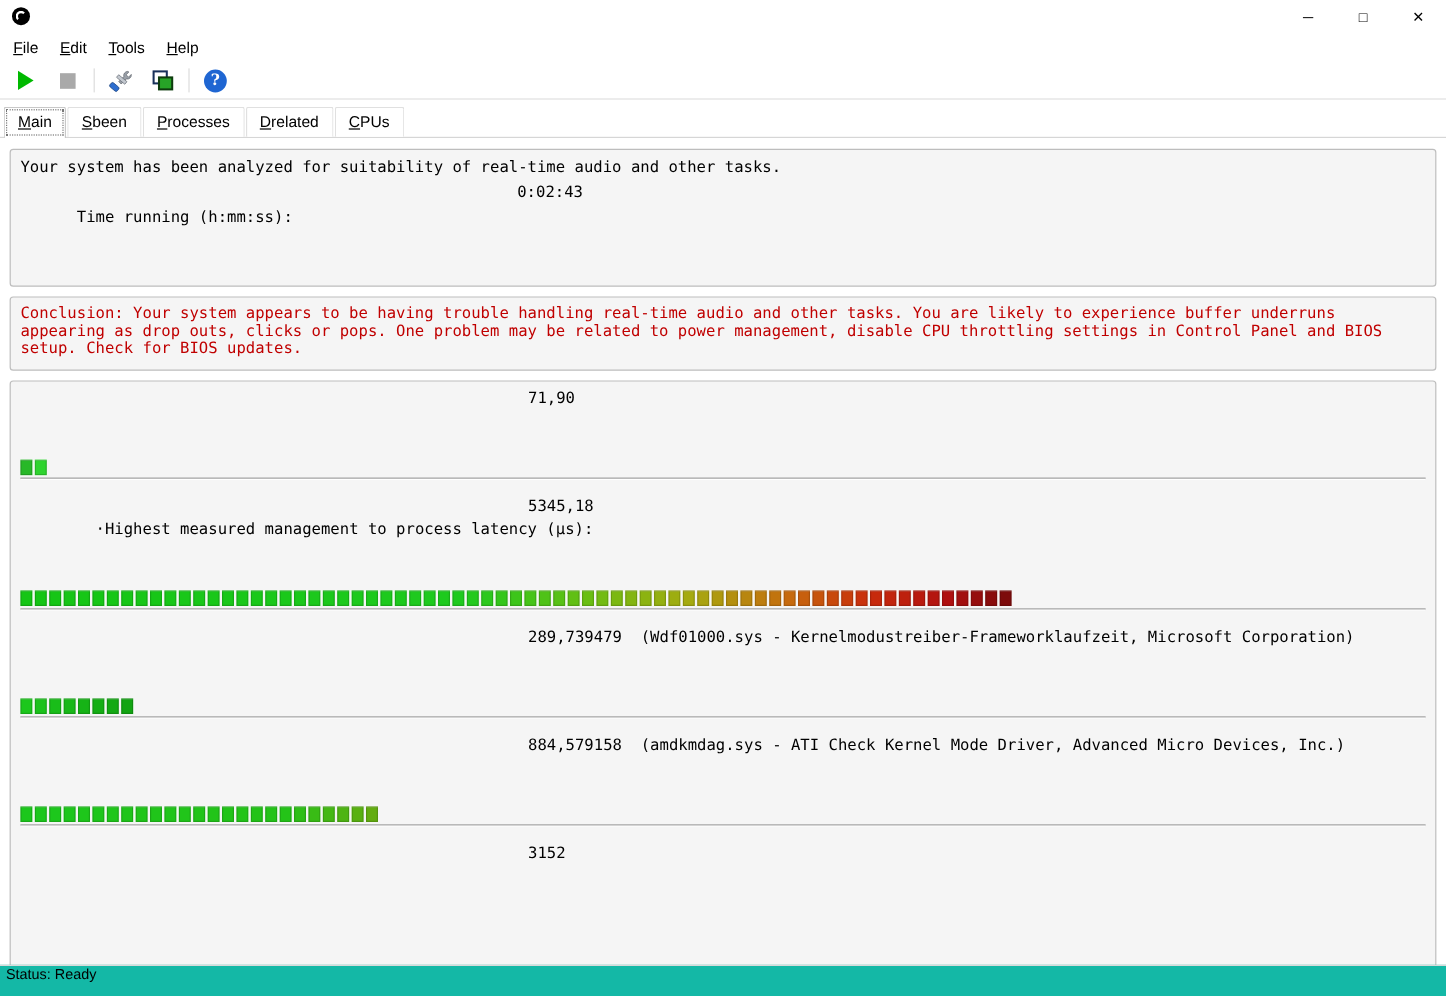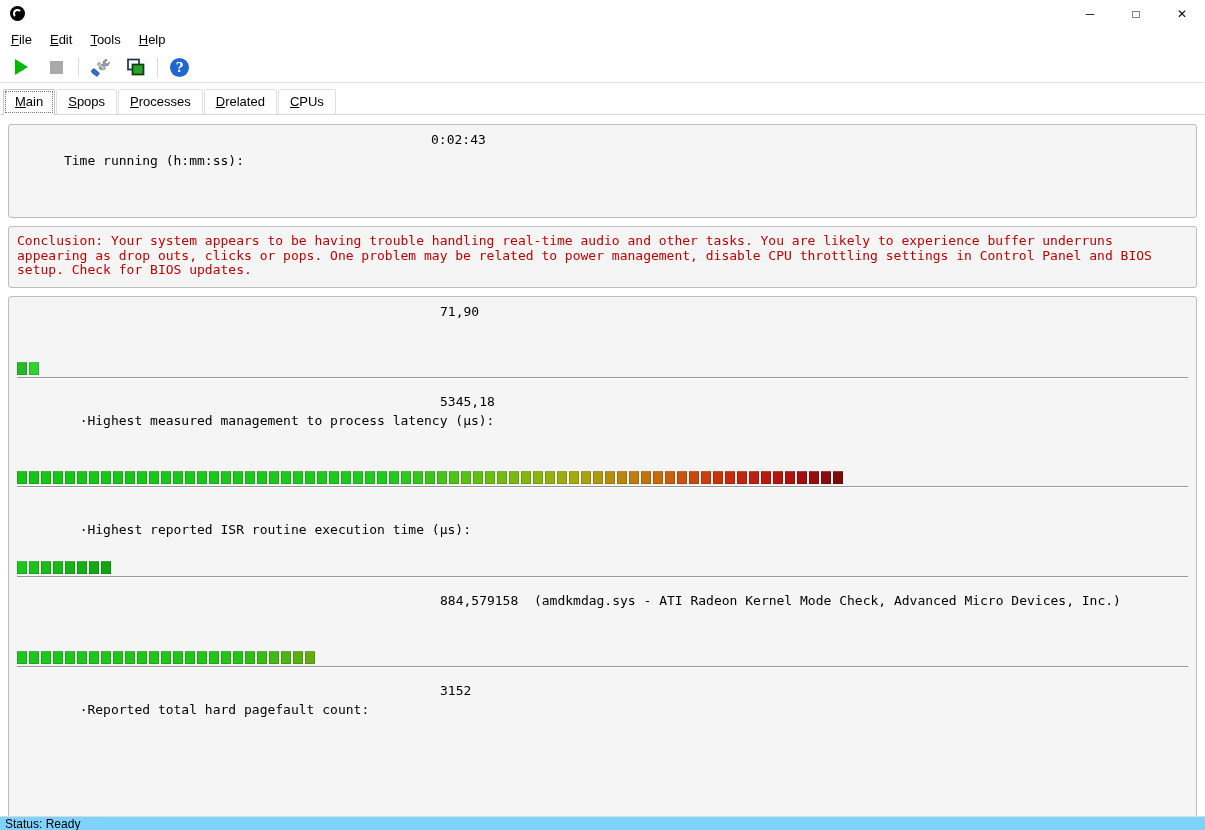--- a/index.html
+++ b/index.html
@@ -50,22 +50,22 @@
 
   .metrics-panel { height: 542px; padding-top: 5px; }
   .metric { margin-bottom: 9px; }
   .metric-line { position: relative; line-height: 19px; white-space: pre; }
   .bar { position: relative; height: 21px; margin-top: 3px; }
   .blocks { display: flex; gap: 2px; height: 13px; }
   .block { flex: 0 0 10px; width: 10px; height: 13px; box-shadow: inset 0 0 0 1px rgba(0,0,0,0.15), inset 0 1px 0 rgba(255,255,255,0.25); }
   .groove { position: absolute; left: 0; right: 0; top: 15px; height: 2px; border-top: 1px solid #999; border-bottom: 1px solid #fff; background: #e3e3e3; }
 
   
-  .statusbar { position: absolute; left: 0; right: 0; bottom: 0; height: 14px; border-top: 1px solid #d9d9d9;
-    background: #7dd3fc; display: flex; align-items: flex-start; padding-left: 5px; font-size: 12px; }
+  .statusbar { position: absolute; left: 0; right: 0; bottom: 0; height: 26px; border-top: 1px solid #d9d9d9;
+    background: #14b8a6; display: flex; align-items: flex-start; padding-left: 5px; font-size: 12px; }
 </style>
 </head>
 <body>
 
 <div class="titlebar">
   <div class="app-icon"></div>
   <div class="win-controls">
     <div class="win-btn">─</div>
     <div class="win-btn">□</div>
     <div class="win-btn">✕</div>
@@ -101,29 +101,30 @@
     </svg>
   </div>
   <div class="sep"></div>
   <div class="tool-btn">
     <div class="help-circle">?</div>
   </div>
 </div>
 
 <div class="tabbar">
   <div class="tab active"><span class="accel">M</span><span>ain</span></div>
-  <div class="tab"><span class="accel">S</span><span>pops</span></div>
+  <div class="tab"><span class="accel">S</span><span>been</span></div>
   <div class="tab"><span class="accel">P</span><span>rocesses</span></div>
   <div class="tab"><span class="accel">D</span><span>related</span></div>
   <div class="tab"><span class="accel">C</span><span>PUs</span></div>
 </div>
 
 <div class="content">
 
   <div class="panel">
+    <div class="line">Your system has been analyzed for suitability of real-time audio and other tasks.</div>
     <div class="line">
       <span>Time running (h:mm:ss):</span>
       <span class="value time-value">0:02:43</span>
     </div>
   </div>
 
   <div class="panel conclusion">
     <div style="color: rgb(192, 0, 0);">Conclusion: Your system appears to be having trouble handling real-time audio and other tasks. You are likely to experience buffer underruns appearing as drop outs, clicks or pops. One problem may be related to power management, disable CPU throttling settings in Control Panel and BIOS setup. Check for BIOS updates.</div>
   </div>
 
@@ -218,40 +219,40 @@
             <span class="block" style="background: rgb(150, 13, 13);"></span>
             <span class="block" style="background: rgb(137, 12, 12);"></span>
             <span class="block" style="background: rgb(125, 11, 11);"></span>
           </div>
         <div class="groove"></div>
       </div>
     </div>
 
     <div class="metric">
       <div class="metric-line">
-        <span>·Highest reported ISR routine execution time (µs):</span>
+        <span class="value">289,739479  (Wdf01000.sys - Kernelmodustreiber-Frameworklaufzeit, Microsoft Corporation)</span>
       </div>
       <div class="bar">
         <div class="blocks">
             <span class="block" style="background: rgb(28, 199, 28);"></span>
             <span class="block" style="background: rgb(27, 194, 27);"></span>
             <span class="block" style="background: rgb(25, 189, 25);"></span>
             <span class="block" style="background: rgb(24, 184, 24);"></span>
             <span class="block" style="background: rgb(22, 179, 22);"></span>
             <span class="block" style="background: rgb(21, 174, 21);"></span>
             <span class="block" style="background: rgb(19, 169, 19);"></span>
             <span class="block" style="background: rgb(18, 164, 18);"></span>
           </div>
         <div class="groove"></div>
       </div>
     </div>
 
     <div class="metric">
       <div class="metric-line">
-        <span class="value">884,579158  (amdkmdag.sys - ATI Radeon Kernel Mode Check, Advanced Micro Devices, Inc.)</span>
+        <span class="value">884,579158  (amdkmdag.sys - ATI Check Kernel Mode Driver, Advanced Micro Devices, Inc.)</span>
       </div>
       <div class="bar">
         <div class="blocks">
             <span class="block" style="background: rgb(28, 199, 28);"></span>
             <span class="block" style="background: rgb(28, 199, 28);"></span>
             <span class="block" style="background: rgb(29, 199, 28);"></span>
             <span class="block" style="background: rgb(29, 198, 27);"></span>
             <span class="block" style="background: rgb(30, 198, 27);"></span>
             <span class="block" style="background: rgb(30, 198, 27);"></span>
             <span class="block" style="background: rgb(31, 198, 27);"></span>
@@ -273,21 +274,20 @@
             <span class="block" style="background: rgb(78, 180, 19);"></span>
             <span class="block" style="background: rgb(89, 177, 17);"></span>
             <span class="block" style="background: rgb(99, 173, 16);"></span>
           </div>
         <div class="groove"></div>
       </div>
     </div>
 
     <div class="metric">
       <div class="metric-line">
-        <span>·Reported total hard pagefault count:</span>
         <span class="value">3152</span>
       </div>
 
     </div>
 
   </div>
 </div>
 
 <div class="statusbar">
   <span>Status: Ready</span>

